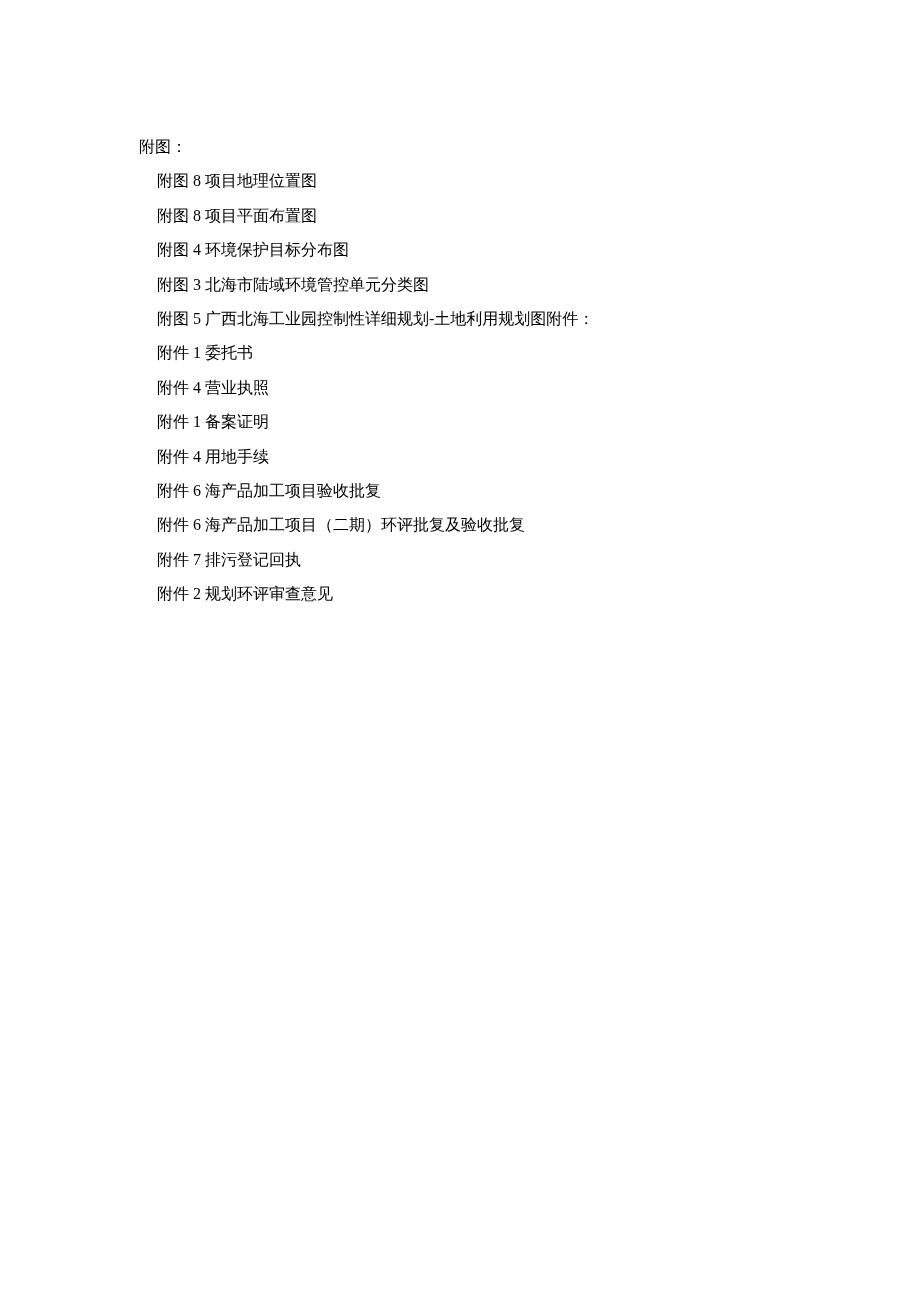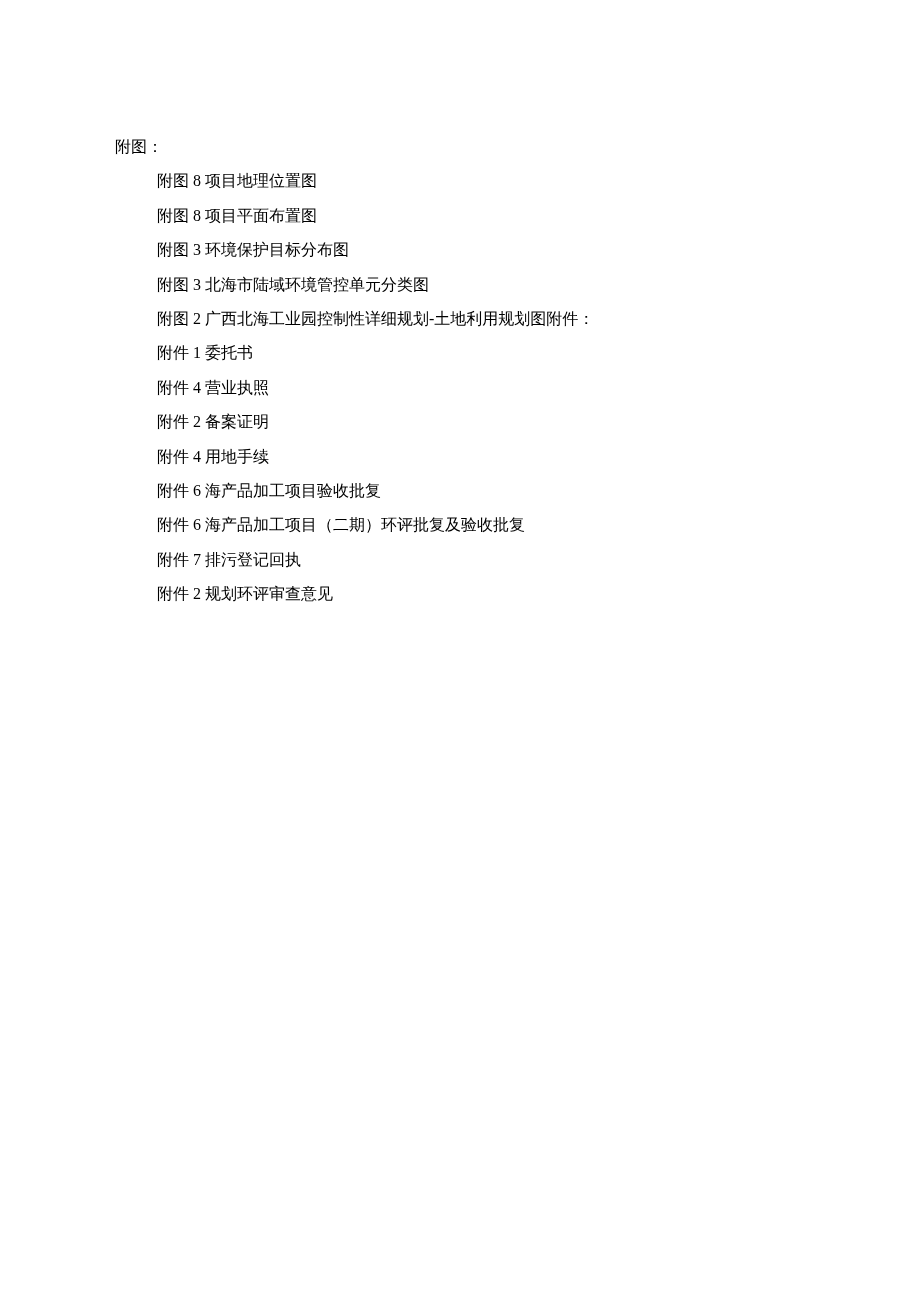--- a/index.html
+++ b/index.html
@@ -14,34 +14,35 @@
       font-family: "SimSun", "宋体", serif;
       font-size: 16px;
       color: #000000;
       padding-top: 130px;
       padding-left: 115px;
       padding-right: 115px;
       line-height: 2.15;
     }
     .section-header {
       margin-bottom: 0;
+      margin-left: 24px;
     }
     .list-item {
       padding-left: 42px;
     }
   </style>
 </head>
 <body>
 
 <div class="section-header">附图：</div>
 <div class="list-item">附图 8 项目地理位置图</div>
 <div class="list-item">附图 8 项目平面布置图</div>
-<div class="list-item">附图 3 环境保护目标分布图</div>
+<div class="list-item">附图 4 环境保护目标分布图</div>
 <div class="list-item">附图 3 北海市陆域环境管控单元分类图</div>
-<div class="list-item">附图 2 广西北海工业园控制性详细规划-土地利用规划图附件：</div>
+<div class="list-item">附图 5 广西北海工业园控制性详细规划-土地利用规划图附件：</div>
 <div class="list-item">附件 1 委托书</div>
 <div class="list-item">附件 4 营业执照</div>
-<div class="list-item">附件 2 备案证明</div>
+<div class="list-item">附件 1 备案证明</div>
 <div class="list-item">附件 4 用地手续</div>
 <div class="list-item">附件 6 海产品加工项目验收批复</div>
 <div class="list-item">附件 6 海产品加工项目（二期）环评批复及验收批复</div>
 <div class="list-item">附件 7 排污登记回执</div>
 <div class="list-item">附件 2 规划环评审查意见</div>
 
 </body></html>

